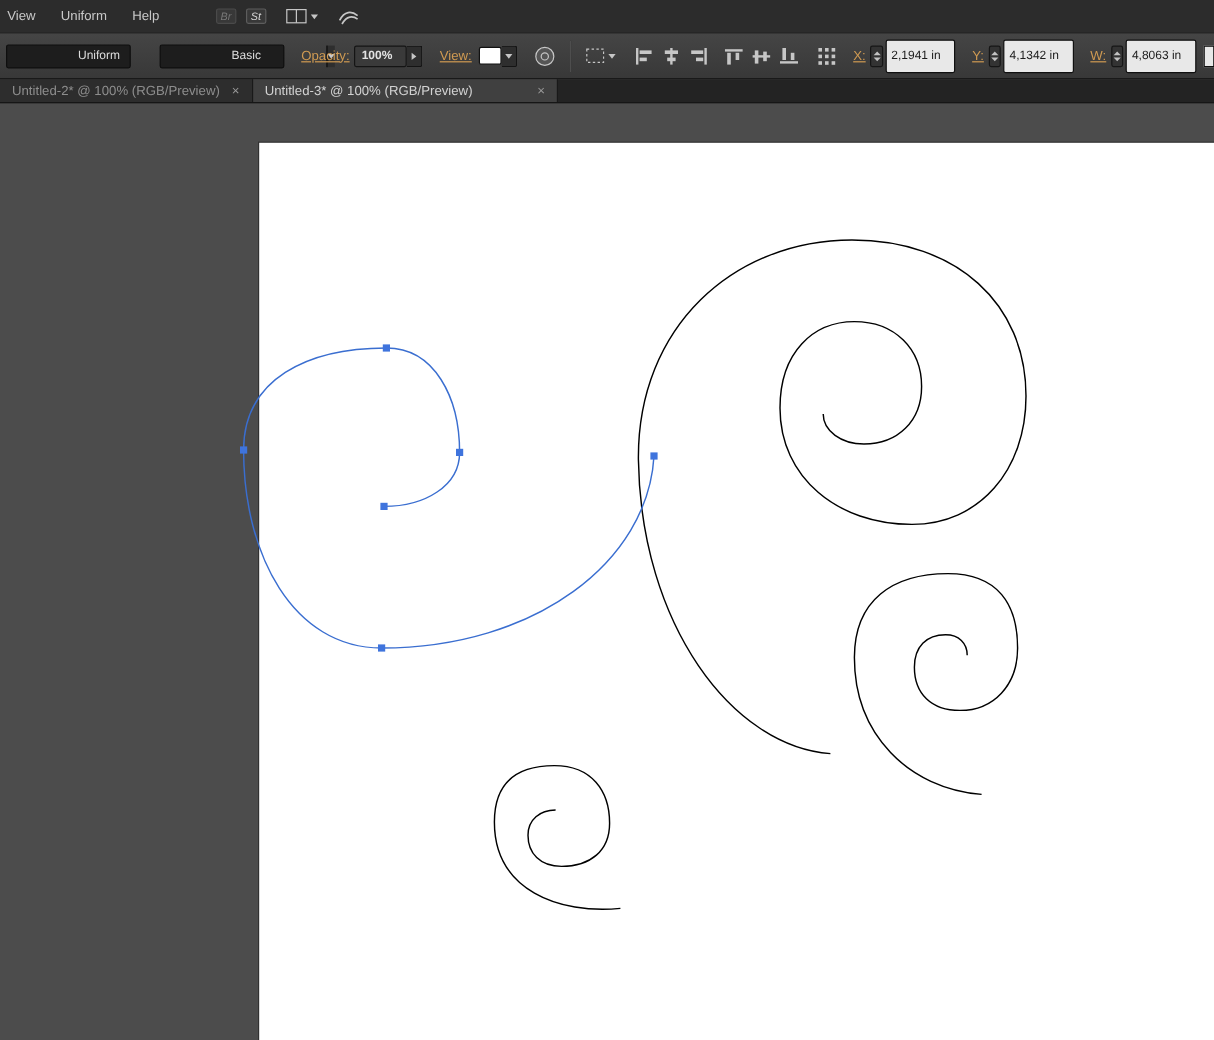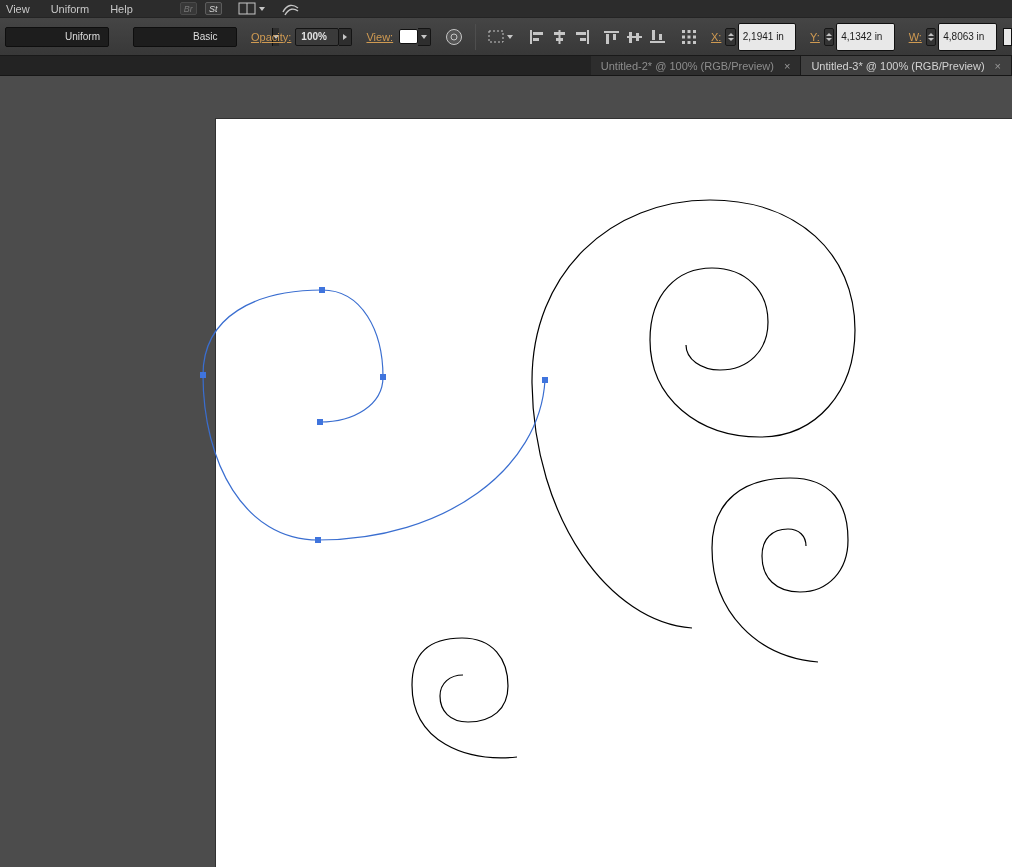--- a/index.html
+++ b/index.html
@@ -1,20 +1,20 @@
 <!DOCTYPE html>
 <html><head>
 <meta charset="utf-8">
 <style>
   * { margin:0; padding:0; box-sizing:border-box; }
   body { font-family:"Liberation Sans", sans-serif; background:#222; }
   .app { position:relative; width:1012px; height:867px; overflow:hidden; background:#4c4c4c; }
 
   
-  .menubar { position:relative; z-index:2; height:18px; background:#2c2c2c; display:flex; align-items:center;
+  .menubar { position:relative; z-index:2; height:28px; background:#2c2c2c; display:flex; align-items:center;
              font-size:11px; color:#c8c8c8; padding-left:6px; border-bottom:1px solid #242424; }
   .menu-item { padding:0 11px 0 0; margin-right:10px; cursor:default; }
   .badge { display:inline-flex; align-items:center; justify-content:center; width:17px; height:13px;
            border:1px solid #5d5d5d; border-radius:2px; font-size:9px; margin-left:8px; color:#d6d6d6; background:#383838;font-style:italic; }
   .badge.dim { color:#777; border-color:#4a4a4a; margin-left:26px; }
   .mb-icon { margin-left:16px; display:inline-flex; align-items:center; }
   .mb-arrow { margin-left:3px; }
 
   
   .controlbar { position:relative; z-index:2; height:38px; background:linear-gradient(#454545,#383838);
@@ -38,25 +38,25 @@
   .stepper { display:inline-flex; flex-direction:column; justify-content:center; gap:2px; width:11px; height:18px;
              background:#333; border:1px solid #161616; border-radius:2px; align-items:center; margin-right:2px; }
   .stepper .up { width:0;height:0;border-left:3px solid transparent;border-right:3px solid transparent;border-bottom:3px solid #c2c2c2; }
   .stepper .dn { width:0;height:0;border-left:3px solid transparent;border-right:3px solid transparent;border-top:3px solid #c2c2c2; }
   .light-field { height:28px; width:62px; background:#e8e8e8; border:1px solid #101010; border-radius:2px;
                  color:#1c1c1c; font-size:10px; display:flex; align-items:center; padding:0 4px; }
   .clip-frag { height:18px; width:10px; background:#e8e8e8; border:1px solid #101010; margin-left:6px; }
 
   
   .tabbar { position:relative; z-index:2; height:20px; background:#232323; display:flex; font-size:11px;
-            border-bottom:1px solid #161616;justify-content:flex-end; }
+            border-bottom:1px solid #161616; }
   .tab { display:flex; align-items:center; padding:0 10px; border-right:1px solid #191919; cursor:default; white-space:nowrap; }
   .tab .close { margin-left:10px; color:#9a9a9a; font-size:11px; }
   .tab.inactive { background:#2d2d2d; color:#8d8d8d; }
-  .tab.active { background:#404040; color:#d2d2d2; }
+  .tab.active { background:#404040; color:#d2d2d2;gap:44px; }
 
   
   .canvas { position:absolute; top:76px; left:0; right:0; bottom:0; background:#4c4c4c; }
   .artboard { position:absolute; left:216px; top:43px; right:0; bottom:0; background:#ffffff;
               box-shadow:0 0 0 1px rgba(0,0,0,0.35); }
   svg.art { position:absolute; top:0; left:0; z-index:1; }
   .icon-svg { display:block; }
 </style>
 </head>
 <body>

